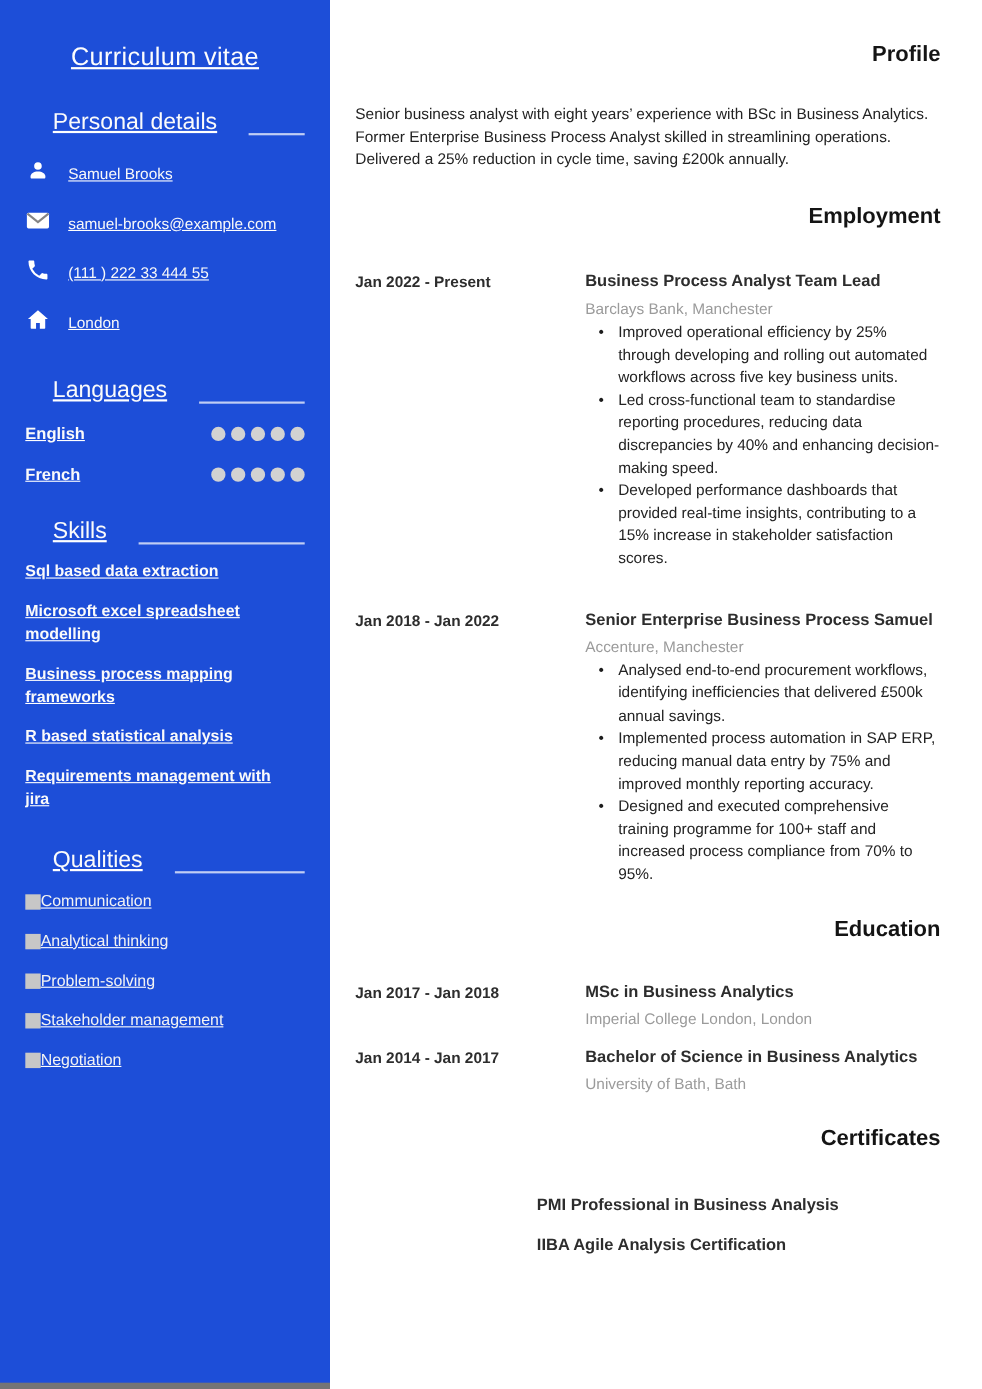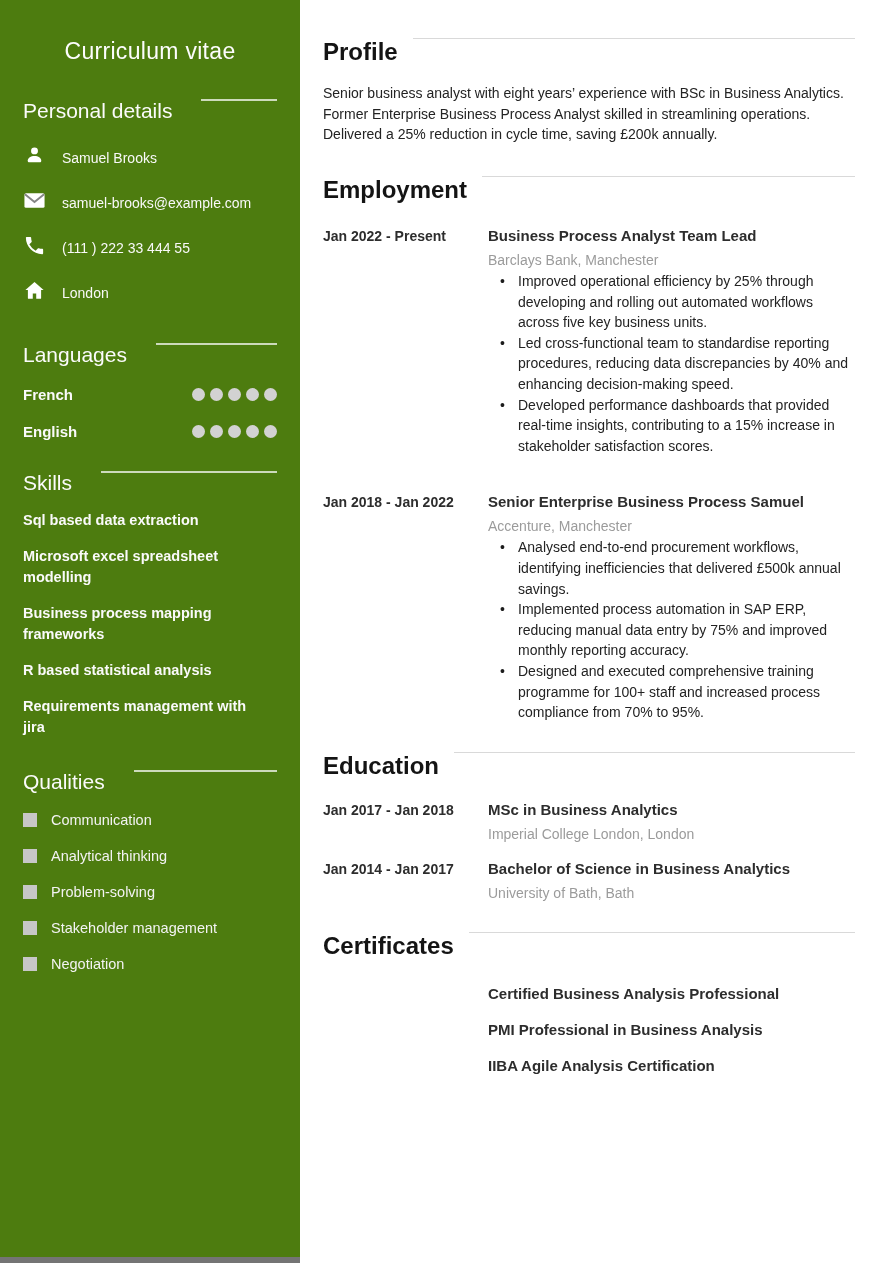--- a/index.html
+++ b/index.html
@@ -9,33 +9,35 @@
     font-family: "Liberation Sans", sans-serif;
     background: #ffffff;
     overflow: hidden;
   }
   .page { display: flex; width: 893px; height: 1263px; }
 
   
   .sidebar {
     position: relative;
     flex: 0 0 300px; width: 300px;
-    background: #4d7c0f;
+    background: #1d4ed8;
     color: #ffffff;
     padding: 38px 23px 0 23px;
+    text-decoration: underline;
   }
   .cv-title {
     margin: 0; text-align: center;
     font-size: 23px; font-weight: 400; color: #fdfdfd;
     letter-spacing: 0.3px;
   }
   .sb-heading {
-    display: flex; align-items: flex-start; gap: 29px;
+    display: flex; align-items: flex-end; gap: 29px;
     font-size: 21px; font-weight: 400; color: #fbfbfb;
     white-space: nowrap;
+    margin-left: 25px;
   }
   .sb-heading .rule { flex: 1; height: 2px; background: rgba(255,255,255,0.72); min-width: 30px; }
   .sb-heading.personal { margin-top: 34px; }
   .sb-heading.languages { margin-top: 28px; }
   .sb-heading.skills { margin-top: 30px; }
   .sb-heading.qualities { margin-top: 32px; }
 
   .contact-list { margin-top: 12px; }
   .contact-row { display: flex; align-items: center; gap: 16px; height: 45px; }
   .contact-row svg { width: 23px; height: 23px; flex: none; }
@@ -44,44 +46,45 @@
   .lang-row { display: flex; align-items: center; justify-content: space-between; margin-top: 17px; height: 20px; }
   .lang-row:first-of-type { margin-top: 20px; }
   .lang-name { font-size: 15px; font-weight: 700; color: #fafafa; }
   .dots { display: flex; gap: 5px; }
   .dot { width: 13px; height: 13px; border-radius: 50%; background: #d2d2d2; }
 
   .skill-list { margin-top: 10px; }
   .skill-item { margin-top: 15px; font-size: 14.5px; font-weight: 700; color: #fafafa; line-height: 21px; width: 232px; }
 
   .quality-list { margin-top: 10px; }
-  .quality-row { display: flex; align-items: center; gap: 14px; margin-top: 16px; height: 20px; }
+  .quality-row { display: flex; align-items: center; margin-top: 16px; height: 20px; }
   .quality-square { width: 14px; height: 14px; background: #c7c7c7; flex: none; }
   .quality-text { font-size: 14.5px; color: #f3f3f3; }
 
   .sidebar-strip { position: absolute; left: 0; bottom: 0; width: 300px; height: 6px; background: #747474; }
 
   
   .main { flex: 1; padding: 38px 38px 0 23px; }
   .main-heading {
-    display: flex; align-items: flex-start; gap: 15px;
-    font-size: 24px; font-weight: 700; color: #141414;
+    display: flex; align-items: flex-end; gap: 15px;
+    font-size: 20px; font-weight: 700; color: #141414;
     white-space: nowrap;
+    flex-direction: column;
   }
   .main-heading .rule { flex: 1; height: 1px; background: #d9d9d9; }
   .main-heading.employment { margin-top: 31px; }
   .main-heading.education { margin-top: 29px; }
   .main-heading.certificates { margin-top: 30px; }
 
   .profile-text { margin: 17px 0 0 0; font-size: 14px; line-height: 20.7px; color: #232323; }
 
   .entry { display: flex; margin-top: 22px; }
   .entry + .entry { margin-top: 36px; }
   .entry-dates { flex: 0 0 165px; font-size: 14px; font-weight: 700; color: #2d2d2d; padding-top: 2px; }
-  .entry-body { flex: 1; min-width: 0; }
+  .entry-body { flex: 1; min-width: 0; margin-left: 44px; }
   .entry-title { font-size: 15px; font-weight: 700; color: #2d2d2d; line-height: 20px; }
   .entry-company { margin-top: 5px; font-size: 14px; color: #9b9b9b; line-height: 18px; }
   .entry-bullets { list-style: none; margin: 2px 0 0 0; padding: 0; }
   .entry-bullets li { display: flex; align-items: flex-start; font-size: 14px; color: #232323; line-height: 20.6px; }
   .b-dot { flex: none; width: 18px; margin-left: 12px; font-size: 14px; color: #1c1c1c; }
 
   .edu-entry { display: flex; margin-top: 20px; }
   .edu-entry + .edu-entry { margin-top: 16px; }
 
   .cert-list { margin-top: 8px; }
@@ -138,31 +141,31 @@
         </span>
         <span class="contact-text">London</span>
       </div>
     </div>
 
     <div class="sb-heading languages">
       <span>Languages</span>
       <span class="rule"></span>
     </div>
     <div class="lang-row">
-      <span class="lang-name">French</span>
+      <span class="lang-name">English</span>
       <span class="dots">
         <span class="dot"></span>
           <span class="dot"></span>
           <span class="dot"></span>
           <span class="dot"></span>
           <span class="dot"></span>
       </span>
     </div>
     <div class="lang-row">
-      <span class="lang-name">English</span>
+      <span class="lang-name">French</span>
       <span class="dots">
         <span class="dot"></span>
           <span class="dot"></span>
           <span class="dot"></span>
           <span class="dot"></span>
           <span class="dot"></span>
       </span>
     </div>
 
     <div class="sb-heading skills">
@@ -283,19 +286,18 @@
         <div class="entry-title">Bachelor of Science in Business Analytics</div>
         <div class="entry-company">University of Bath, Bath</div>
       </div>
     </div>
 
     <div class="main-heading certificates">
       <span>Certificates</span>
       <span class="rule"></span>
     </div>
     <div class="cert-list">
-      <div class="cert-item">Certified Business Analysis Professional</div>
       <div class="cert-item">PMI Professional in Business Analysis</div>
       <div class="cert-item">IIBA Agile Analysis Certification</div>
     </div>
 
   </main>
 </div>
 
 </body></html>

